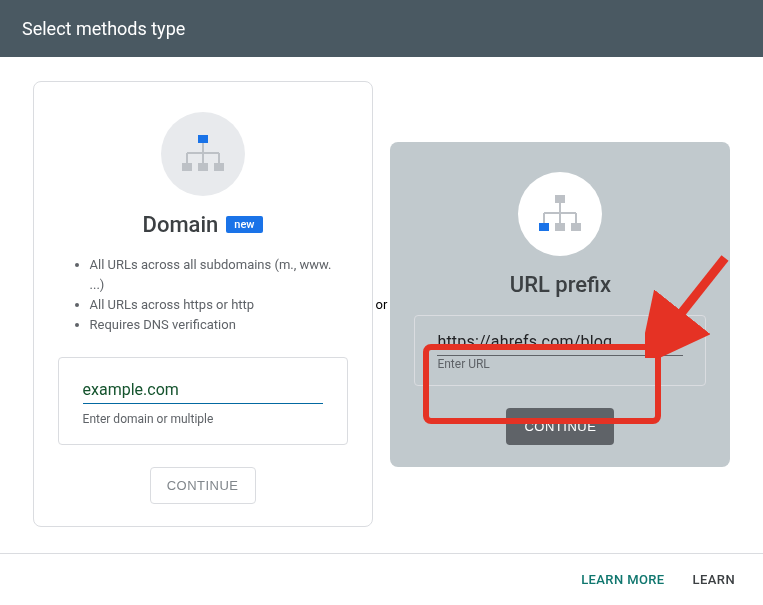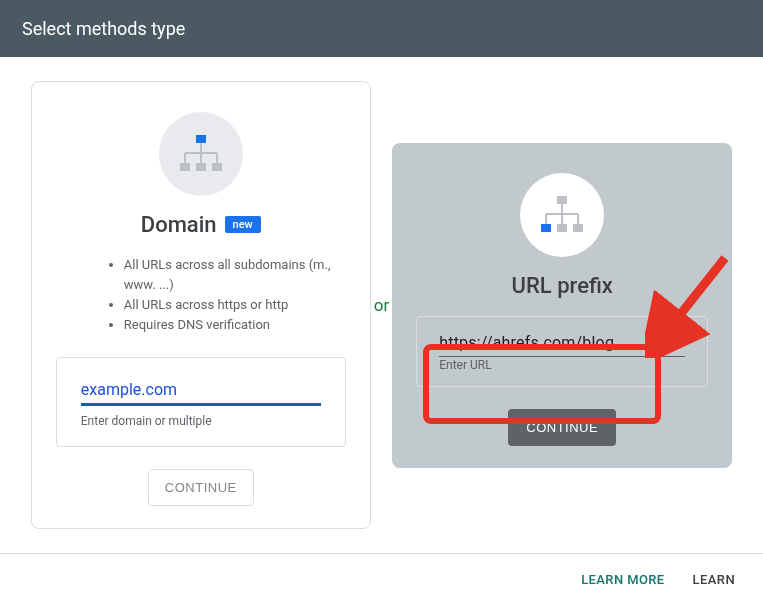--- a/index.html
+++ b/index.html
@@ -22,22 +22,22 @@
       font-size: 18px;
       font-weight: 400;
     }
     .content {
       display: flex;
       align-items: center;
       justify-content: center;
       padding: 24px 22px 8px;
     }
     .or-text {
-      color: #15803d;
-      font-size: 17px;
+      color: #000000;
+      font-size: 13px;
       margin: 12px 3px;
     }
     .card {
       border-radius: 8px;
       width: 340px;
       padding: 30px 24px 22px;
       position: relative;
     }
     .card-domain {
       border: 1px solid #dadce0;
@@ -88,39 +88,38 @@
     }
     .features {
       list-style: disc;
       padding-left: 32px;
       margin-bottom: 22px;
     }
     .features li {
       color: #5f6368;
       font-size: 13px;
       line-height: 20px;
-      margin-left: 36px;
     }
     .input-area {
       border: 1px solid #dadce0;
       background: #fff;
       border-radius: 4px;
       padding: 22px 24px 18px;
       margin-bottom: 22px;
     }
     .input-area-hl {
       background: transparent;
       padding: 16px 22px 14px;
       position: relative;
     }
     .input-text {
       font-size: 16px;
-      color: #1d4ed8;
+      color: #14532d;
       padding-bottom: 4px;
-      border-bottom: 3px solid #0369a1;
+      border-bottom: 1px solid #0369a1;
       margin-bottom: 8px;
     }
     .input-text-filled {
       color: #202124;
       font-size: 16px;
       font-weight: 400;
       padding-bottom: 4px;
       border-bottom: 1px solid #5f6368;
       margin-bottom: 1px;
       letter-spacing: 0.2px;

